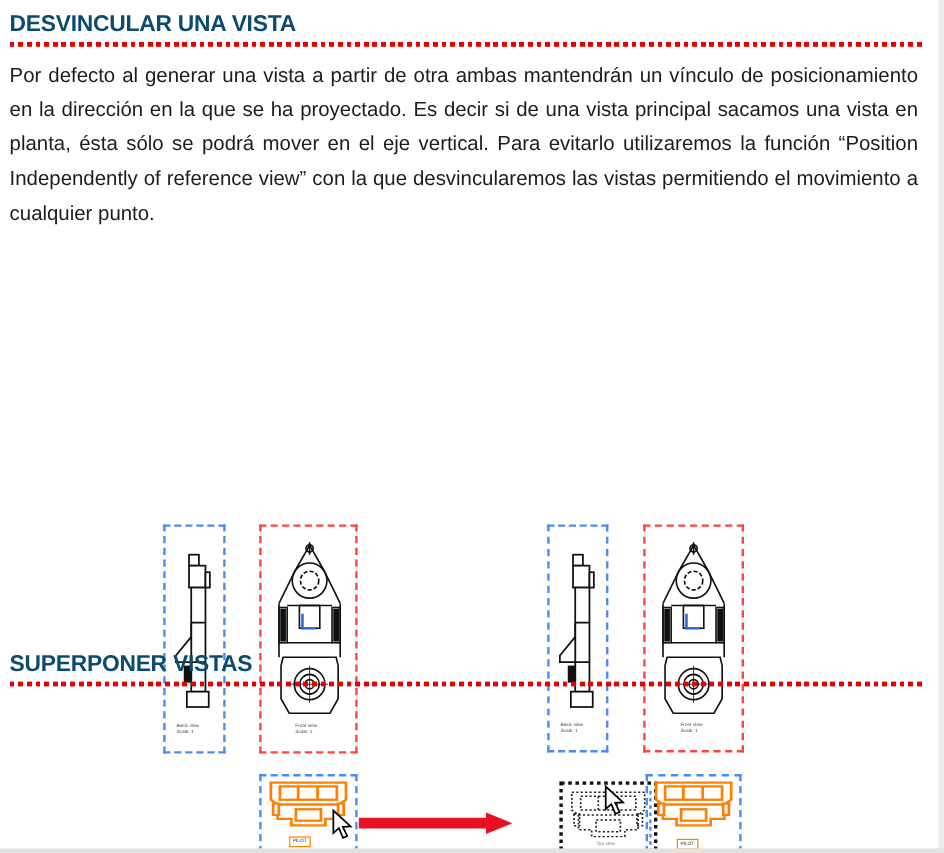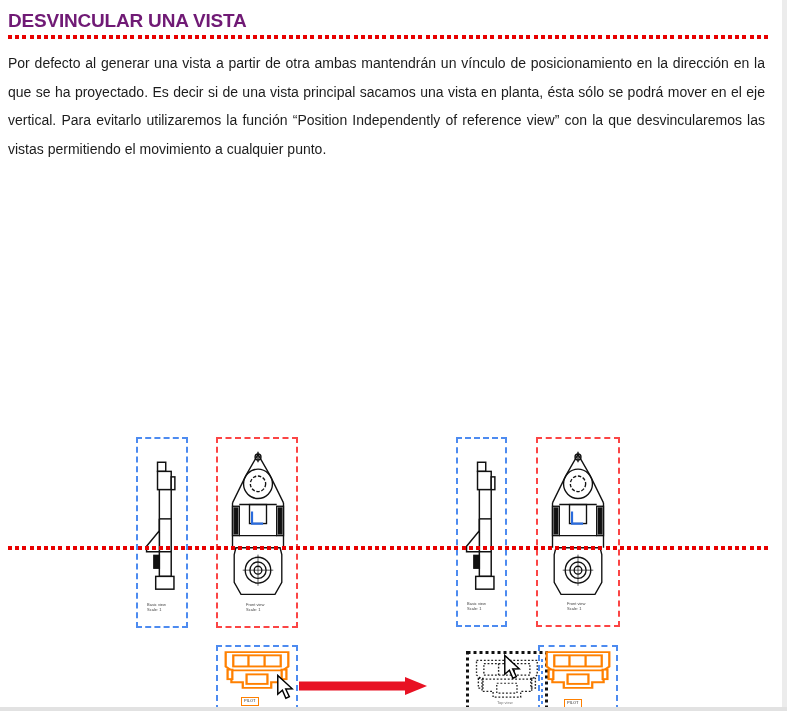--- a/index.html
+++ b/index.html
@@ -13,32 +13,32 @@
   .edge-right{position:absolute;right:0;top:0;width:5px;height:711px;background:#ececec;}
   .edge-bottom{position:absolute;left:0;bottom:0;width:787px;height:4px;background:#e2e2e2;}
 
   .sec{position:absolute;left:8px;width:769px;}
   .sec1{top:10px;}
   .sec2{top:543px;}
   .sec h1{
     margin:0;
     font-size:19px;
     font-weight:bold;
-    color:#701a75;
+    color:#0c4a6e;
     letter-spacing:-0.2px;
   }
   .dotted-rule{
     margin-top:3px;
     height:4px;
     width:762px;
     background:repeating-linear-gradient(90deg,#e80000 0 4px,transparent 4px 7.2px);
   }
   .sec p{
     margin:10px 12px 0 0;
-    font-size:14px;
+    font-size:17px;
     line-height:28.7px;
     color:#1c1c1c;
     text-align:justify;
   }
 
   .figure{position:absolute;left:0;top:215px;width:787px;height:310px;}
   .selbox{position:absolute;background:#fff;}
   .selbox.blue{border:2px dashed #4d8bf0;}
   .selbox.red{border:2px dashed #fb4545;}
   .ghostbox{position:absolute;}
@@ -233,18 +233,19 @@
           <rect x="8" y="26" width="5" height="12"></rect>
           <rect x="65" y="26" width="5" height="12"></rect>
         </g>
       </svg>
       <div class="viewlabel" style="left:24px;top:52px;">PILOT</div>
     </div>
 
   </div>
 
   <div class="sec sec2">
+    <h1>SUPERPONER VISTAS</h1>
     <div class="dotted-rule"></div>
   </div>
 
   <div class="edge-right"></div>
   <div class="edge-bottom"></div>
 </div>
 
 </body></html>

